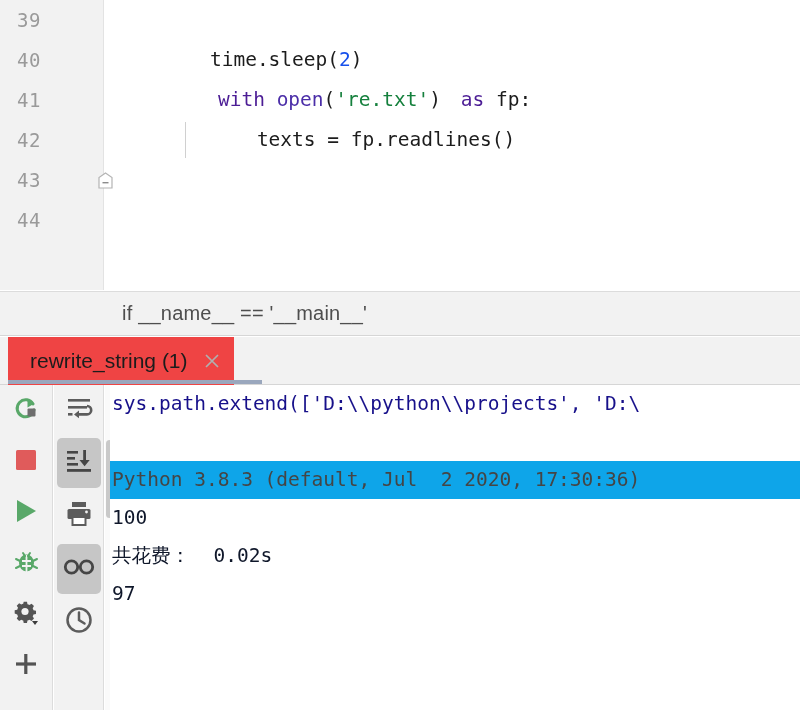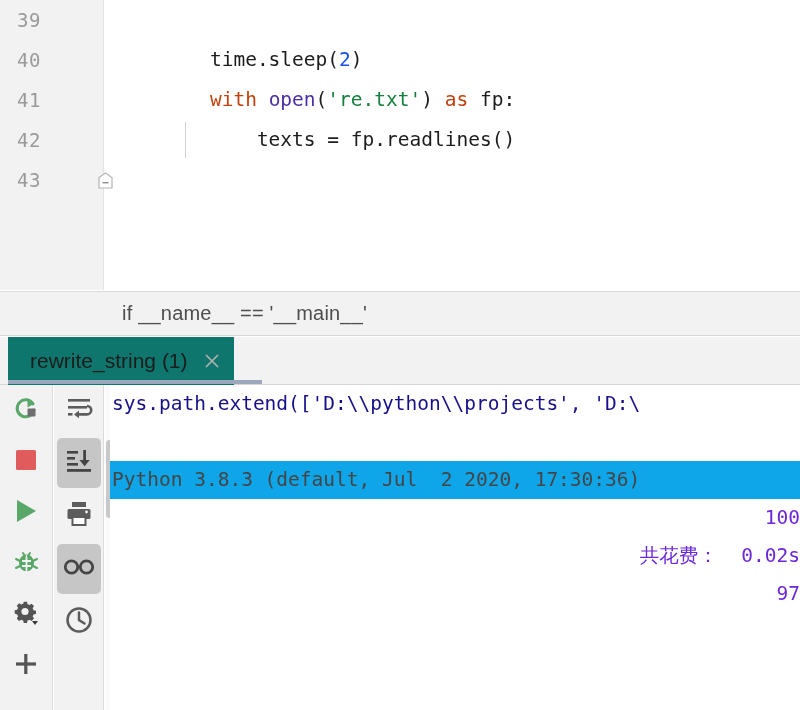--- a/index.html
+++ b/index.html
@@ -50,21 +50,21 @@
     white-space: pre;
     color: #1c1c1c;
     padding-left: 0;
   }
   .indent-guide {
     position: absolute;
     left: 80px; top: 122px;
     width: 1px; height: 36px;
     background: #d0d0d0;
   }
-  .kw   { color: #c2410c; }
+  .kw   { color: #4c1d95; margin-left: 8px; }
   .bfn  { color: #4b2ea8; }
   .str  { color: #15803d; }
   .num  { color: #1750eb; }
   .cmt  { color: #9a9a9a; font-style: italic; font-family: "DejaVu Sans", sans-serif; }
   .plain{ color: #1c1c1c; }
 
   
   .breadcrumb-bar {
     position: absolute; left: 0; top: 291px; width: 800px; height: 45px;
     background: #f2f2f2;
@@ -84,21 +84,21 @@
   .tabstrip {
     position: absolute; left: 0; top: 337px; width: 800px; height: 48px;
     background: #f2f2f2;
     border-bottom: 1px solid #d6d6d6;
   }
   .tab {
     position: absolute; left: 8px; top: 0;
     height: 48px;
     display: flex; align-items: center;
     padding: 0 12px 0 22px;
-    background: #0f766e;
+    background: #ef4444;
   }
   .tab-label {
     font-size: 21px; color: #1c1c1c;
     font-family: "Liberation Sans", sans-serif;
   }
   .tab-close {
     margin-left: 14px; width: 20px; height: 20px;
     position: relative; cursor: pointer;
   }
   .tab-underline {
@@ -151,34 +151,35 @@
     font-size: 19.5px;
   }
   .cline {
     height: 38px; line-height: 38px;
     white-space: pre;
     color: #17108a;
     padding-left: 2px;
   }
   .cline.blank { color: transparent; }
   .cline.sysinfo { background: #0ea5e9; color: #454545; }
-  .cline.out { color: #6d28d9; text-align: right; }
+  .cline.out { color: #0f172a; }
 </style>
 </head>
 <body>
 
 <div class="app">
 
   <div class="editor">
     <div class="gutter">
       <div class="gutter-line">39</div>
       <div class="gutter-line">40</div>
       <div class="gutter-line">41</div>
       <div class="gutter-line">42</div>
       <div class="gutter-line">43</div>
+      <div class="gutter-line">44</div>
     </div>
 
     <div class="fold-marker">
       <svg width="15" height="17" viewBox="0 0 15 17">
         <path d="M7.5 1 L14 5.5 V16 H1 V5.5 Z" fill="#ffffff" stroke="#b4b4b4" stroke-width="1.2"></path>
         <rect x="4.5" y="10" width="6" height="1.4" fill="#8c8c8c"></rect>
       </svg>
     </div>
 
     <div class="code-area">

